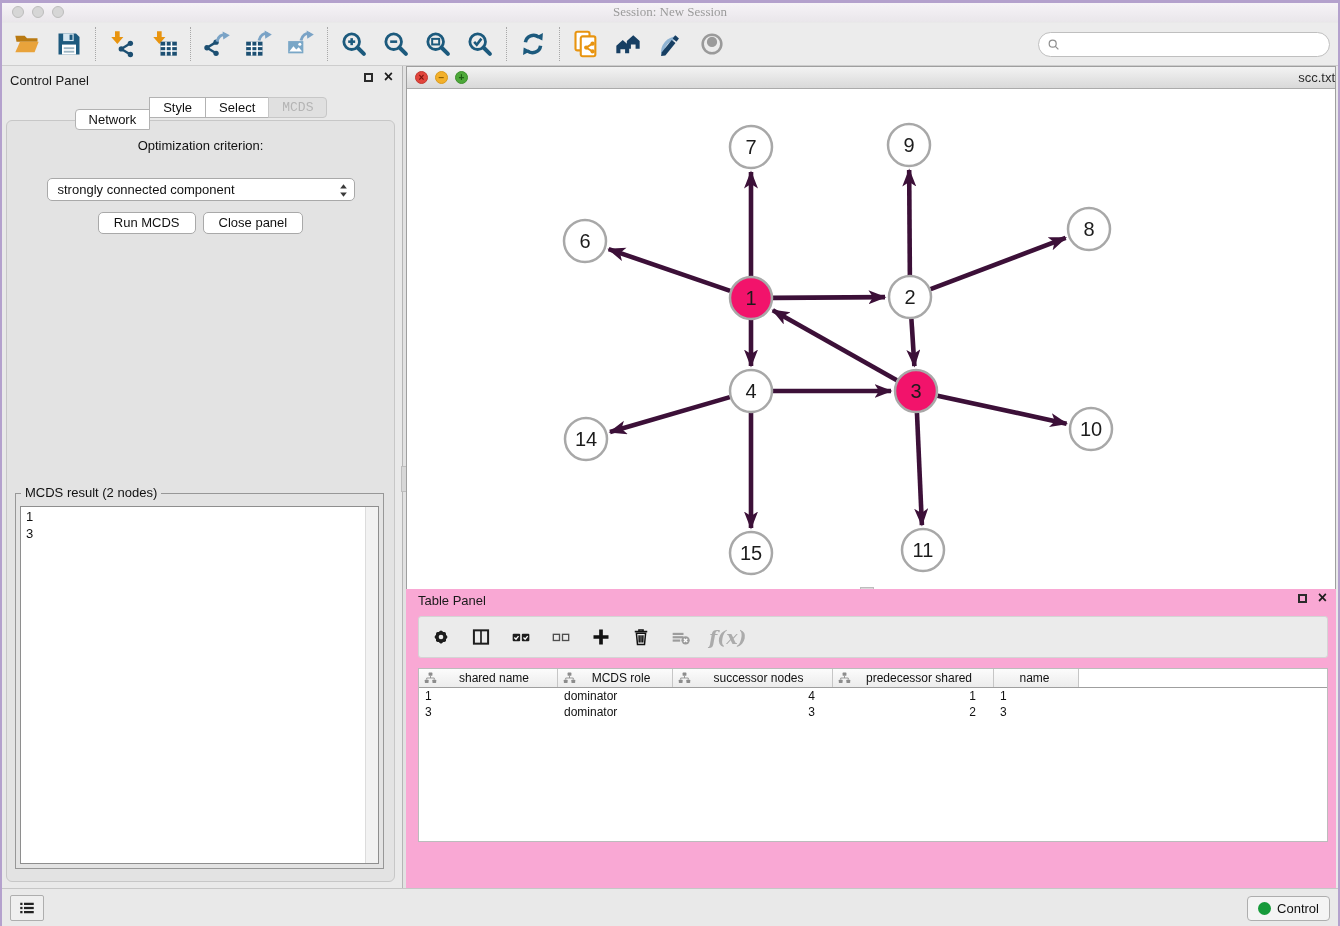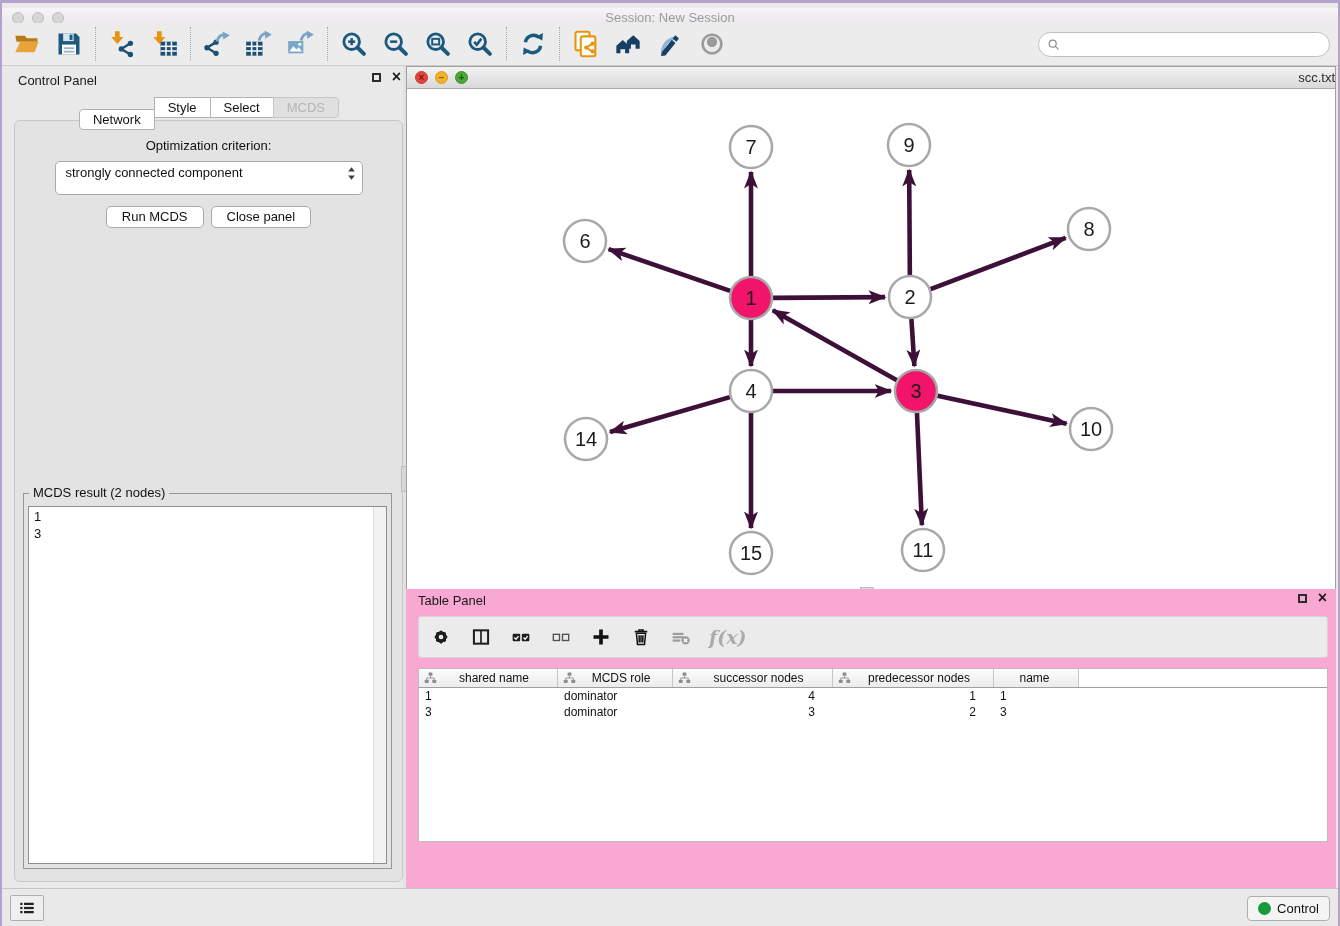--- a/index.html
+++ b/index.html
@@ -6,21 +6,21 @@
   html,body { width:1340px; height:926px; }
   body { font-family:"Liberation Sans","DejaVu Sans",sans-serif; background:#e9e9e9; position:relative; overflow:hidden; }
 
   
   .frame-edge { position:absolute; background:#b4a1cd; z-index:50; pointer-events:none; }
   #edge-top { top:0; left:0; right:0; height:3px; }
   #edge-left { top:0; left:0; bottom:0; width:2px; }
   #edge-right { top:0; right:0; bottom:0; width:2px; }
 
   
-  #titlebar { position:absolute; top:8px; left:0; right:0; height:20px; background:linear-gradient(#f7f4f8,#e9e6ea); }
+  #titlebar { position:absolute; top:2px; left:0; right:0; height:20px; background:linear-gradient(#f7f4f8,#e9e6ea);font-family:Liberation Serif, serif; }
   .tl-dot { width:12px; height:12px; border-radius:50%; background:#d6d6d6; border:1px solid #bdbdbd; display:inline-block; }
   #tl-group { position:absolute; left:12px; top:4px; display:flex; gap:8px; }
   #app-title { text-align:center; font-size:13px; color:#9b9b9b; line-height:20px; }
 
   
   #main-toolbar { position:absolute; top:23px; left:0; right:0; height:43px; background:#ececec; border-bottom:1px solid #cdcdcd; display:flex; align-items:center; padding-left:6px; }
   .tb-btn { width:42px; height:36px; display:flex; align-items:center; justify-content:center; }
   .tb-btn svg { width:28px; height:28px; }
   .tb-sep { width:0; height:34px; border-left:1px dotted #a8a8a8; margin:0 5px; }
   #search-wrap { position:absolute; right:10px; top:9px; width:292px; height:25px; background:#fff; border:1px solid #bfbfbf; border-radius:13px; display:flex; align-items:center; padding:0 8px; }
@@ -28,30 +28,30 @@
   #search-input { border:none; outline:none; flex:1; font-size:13px; margin-left:5px; background:transparent; }
 
   
   .panel-btns { position:absolute; right:9px; top:6px; display:flex; gap:11px; align-items:center; }
   .pb-float { width:9px; height:9px; border:2px solid #2b2b2b; }
   .pb-close { font-size:16px; font-weight:bold; color:#1c1c1c; line-height:10px; }
 
   .seg-tabs { display:flex; justify-content:center; }
   .seg-tab { background:#fff; border:1px solid #b2b2b2; margin-left:-1px; height:21px; line-height:19px; font-size:13px; padding:0 13px; color:#111; cursor:default; }
   .seg-tab:first-child { border-radius:4px 0 0 4px; margin-left:0;margin-top:12px; }
-  .seg-tab:last-child { border-radius:0 4px 4px 0; }
+  .seg-tab:last-child { border-radius:0 4px 4px 0;font-family:Liberation Mono, monospace; }
   .seg-tab.active { background:#e0e0e0; color:#b4b4b4; border-color:#c7c7c7; }
 
   
-  #control-panel { position:absolute; left:8px; top:66px; width:403px; bottom:38px; background:#e9e9e9; border-right:1px solid #b5b5b5; }
+  #control-panel { position:absolute; left:0; top:66px; width:403px; bottom:38px; background:#e9e9e9; border-right:1px solid #b5b5b5; }
   #cp-title { position:absolute; left:10px; top:7px; font-size:13px; color:#1a1a1a; }
   #cp-tabs { position:absolute; top:31px; left:0; right:0; z-index:2; }
   #cp-inner { position:absolute; top:54px; left:6px; right:7px; bottom:6px; background:#e3e3e3; border:1px solid #c7c7c7; border-radius:6px; }
   #opt-label { margin-top:17px; text-align:center; font-size:13px; color:#111; }
-  #criterion-select { position:relative; width:308px; height:34px; margin:8px auto 0; background:#fff; border:1px solid #a9a9a9; border-radius:5px; font-size:13px; line-height:21px; padding:0 26px 0 10px; color:#111; }
+  #criterion-select { position:relative; width:308px; height:23px; margin:25px auto 0; background:#fff; border:1px solid #a9a9a9; border-radius:5px; font-size:13px; line-height:21px; padding:0 26px 0 10px; color:#111; }
   #criterion-chevrons { position:absolute; right:4px; top:2px; }
   .btn-row { margin-top:11px; display:flex; justify-content:center; gap:7px; }
   .mac-btn { height:22px; padding:0 15px; background:#fff; border:1px solid #a9a9a9; border-radius:5px; font-size:13px; line-height:20px; color:#111; }
   #result-group { position:absolute; left:8px; right:10px; top:372px; bottom:12px; border:1px solid #979797; }
   #result-legend { position:absolute; top:-9px; left:5px; background:#e3e3e3; padding:0 4px; font-size:13px; color:#111; }
   #result-area { position:absolute; left:4px; right:4px; top:12px; bottom:4px; background:#fff; border:1px solid #8e8e8e; font-size:13px; line-height:17px; padding:1px 5px; white-space:pre; color:#111; }
   #result-scroll { position:absolute; right:5px; top:13px; bottom:5px; width:13px; background:#f2f2f2; border-left:1px solid #dcdcdc; }
 
   
   #v-splitter { position:absolute; left:403px; top:66px; bottom:38px; width:3px; background:#e2e2e2; }
@@ -501,21 +501,21 @@
         </div>
         <div class="th" style="width: 161px;">
           <svg viewBox="0 0 24 22">
             <g fill="#8c8c8c">
               <rect x="8.5" y="1" width="7" height="6" rx="1"></rect>
               <rect x="1.5" y="14" width="7" height="6" rx="1"></rect>
               <rect x="15.5" y="14" width="7" height="6" rx="1"></rect>
             </g>
             <path d="M12 7v4M5 14v-3h14v3" stroke="#8c8c8c" stroke-width="1.6" fill="none"></path>
           </svg>
-          <span class="th-label">predecessor nodes</span>
+          <span class="th-label">predecessor shared</span>
         </div>
         <div class="th" style="width: 85px;">
           <span class="th-label">name</span>
         </div>
       </div>
     <div id="tbl-body">
         <div class="tr">
           <div class="td left" style="width: 139px;">1</div>
           <div class="td left" style="width: 115px;">dominator</div>
           <div class="td right" style="width: 160px;">4</div>

